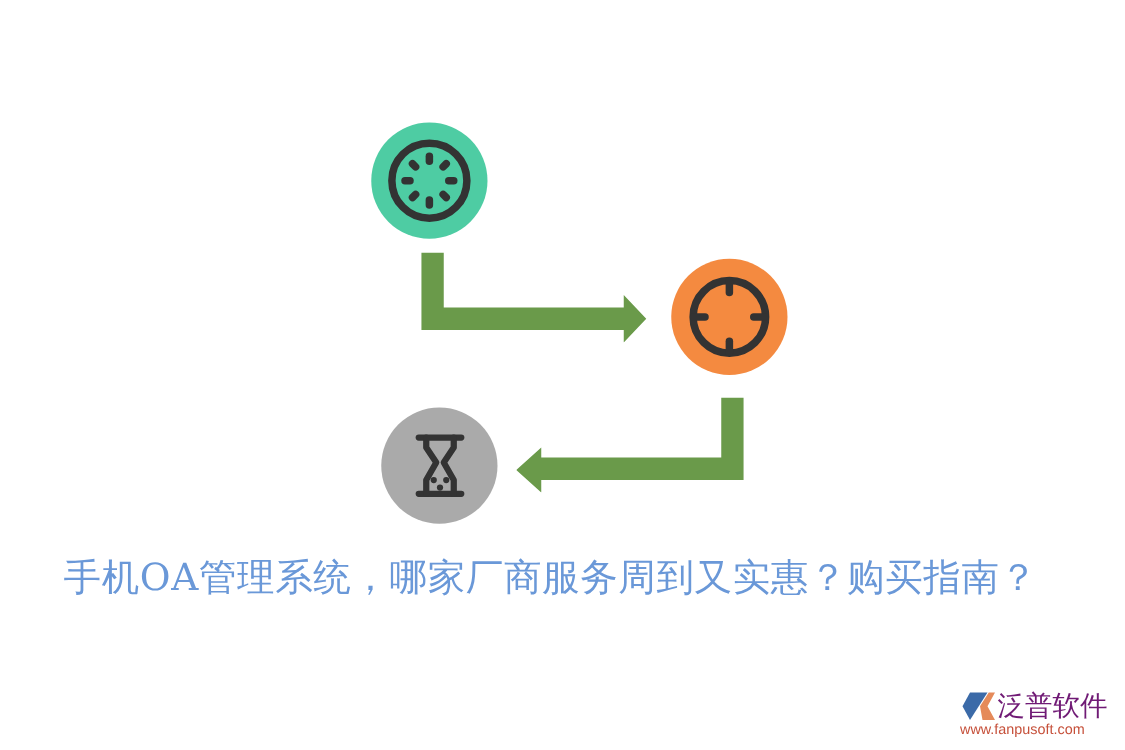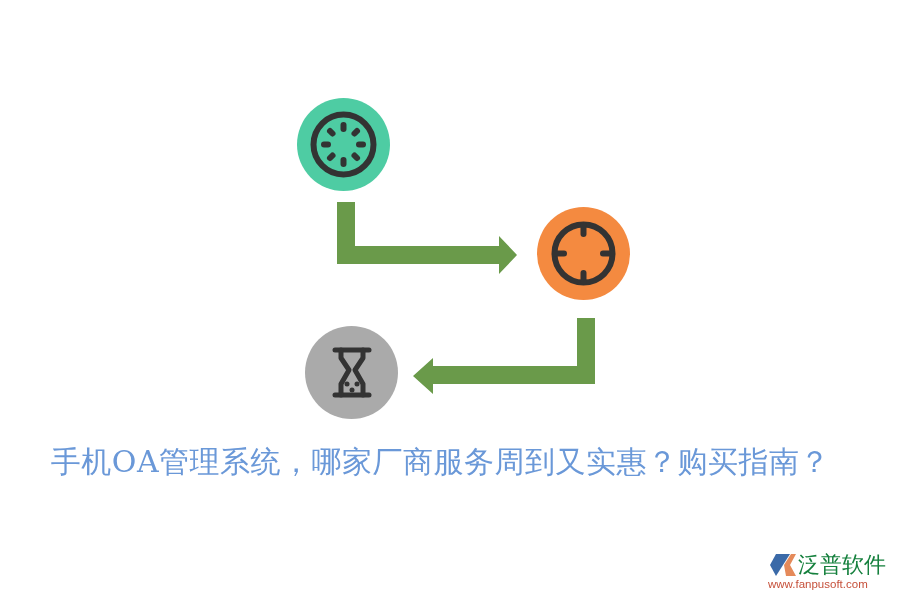--- a/index.html
+++ b/index.html
@@ -16,21 +16,21 @@
     .arrow { position: absolute; }
     #arrow-1 { left: 337px; top: 202px; }
     #arrow-2 { left: 413px; top: 318px; }
     .title {
       position: absolute; left: 0; width: 881px; top: 442px;
       text-align: center; font-size: 30px; color: #6a98d8;
       letter-spacing: 0.5px;
     }
     .logo { position: absolute; left: 768px; top: 550px; width: 128px; height: 44px; }
     .logo-name {
-      position: absolute; left: 30px; top: 0px; font-size: 22px; color: #15803d;
+      position: absolute; left: 30px; top: 0px; font-size: 22px; color: #701a75;
       font-family: "DejaVu Sans", "Liberation Sans", sans-serif; white-space: nowrap;
     }
     .logo-url {
       position: absolute; left: 0px; top: 28px; font-size: 11.5px; color: #c6503a;
       font-family: Liberation Sans, sans-serif; white-space: nowrap;
     }
     .logo-icon { position: absolute; left: 0; top: 2px; }
   </style>
 </head>
 <body>

